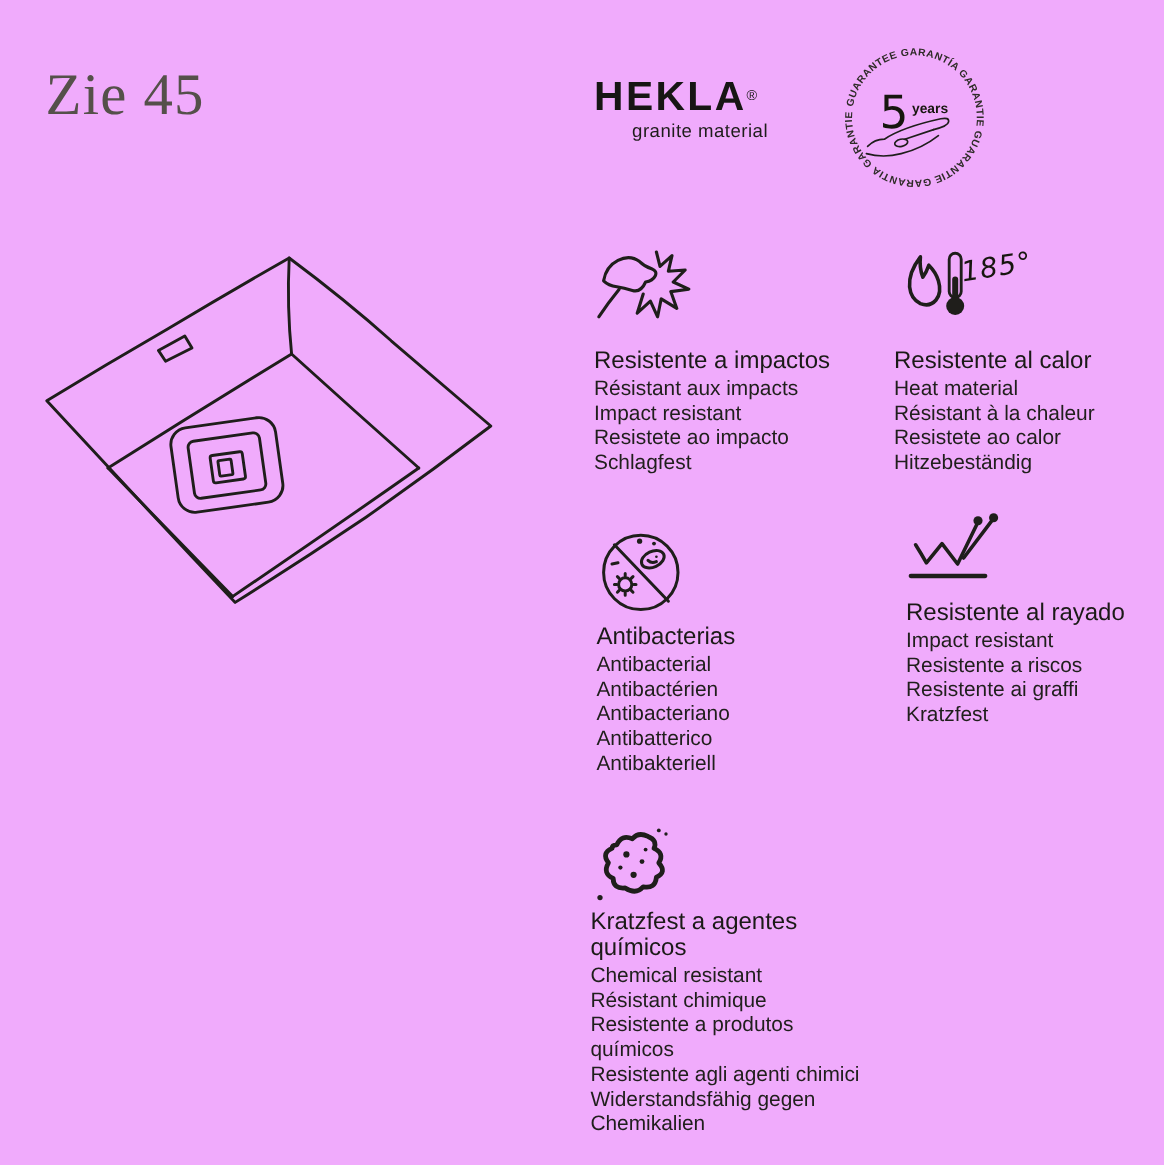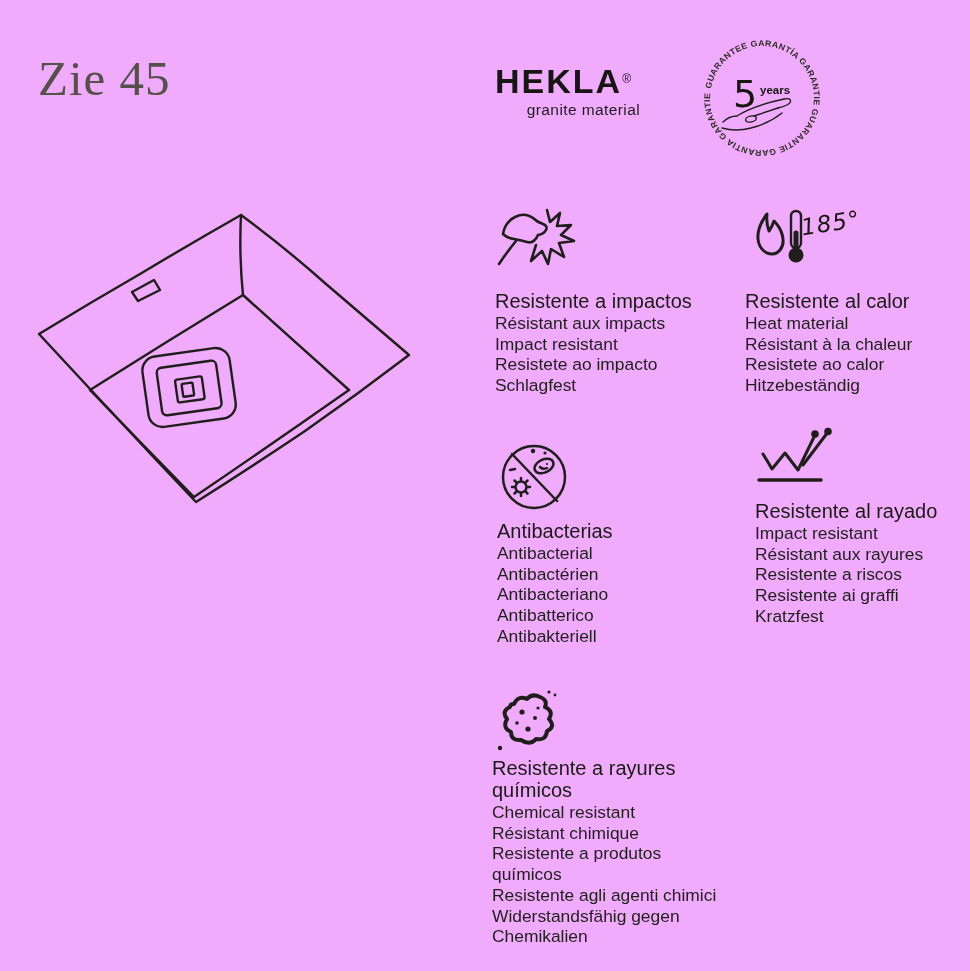--- a/index.html
+++ b/index.html
@@ -174,21 +174,20 @@
           <path d="M48,41 L73,8"></path>
         </g>
         <circle cx="60" cy="10" r="3.8" fill="#1f1e1b"></circle>
         <circle cx="73" cy="7.5" r="3.8" fill="#1f1e1b"></circle>
         <line x1="4" y1="56" x2="66" y2="56" stroke="#1f1e1b" stroke-width="3.6" stroke-linecap="round"></line>
       </svg>
     </div>
     <h2 class="f-title">Resistente al rayado</h2>
     <div>
         <div class="f-line">Impact resistant</div>
-        <div class="f-line">Résistant aux rayures</div>
         <div class="f-line">Resistente a riscos</div>
         <div class="f-line">Resistente ai graffi</div>
         <div class="f-line">Kratzfest</div>
       </div>
   </section>
 
   <section class="feature" style="left:492px;top:688px;width:238px;">
     <div class="f-icon" style="height:66px;margin-bottom:3px;">
       <svg width="70" height="66" viewBox="0 0 70 66">
         <g class="stroke" stroke-width="4">
@@ -197,21 +196,21 @@
         <circle cx="30" cy="24" r="2.6" fill="#1f1e1b"></circle>
         <circle cx="43" cy="30" r="2" fill="#1f1e1b"></circle>
         <circle cx="36" cy="41" r="2.6" fill="#1f1e1b"></circle>
         <circle cx="46" cy="20" r="1.6" fill="#1f1e1b"></circle>
         <circle cx="25" cy="35" r="1.8" fill="#1f1e1b"></circle>
         <circle cx="57" cy="4" r="1.6" fill="#1f1e1b"></circle>
         <circle cx="63" cy="7" r="1.4" fill="#1f1e1b"></circle>
         <circle cx="8" cy="60" r="2.2" fill="#1f1e1b"></circle>
       </svg>
     </div>
-    <h2 class="f-title">Resistente a rayures
+    <h2 class="f-title">Kratzfest a agentes
 químicos</h2>
     <div>
         <div class="f-line">Chemical resistant</div>
         <div class="f-line">Résistant chimique</div>
         <div class="f-line">Resistente a produtos
 químicos</div>
         <div class="f-line">Resistente agli agenti chimici</div>
         <div class="f-line">Widerstandsfähig gegen
 Chemikalien</div>
       </div>

